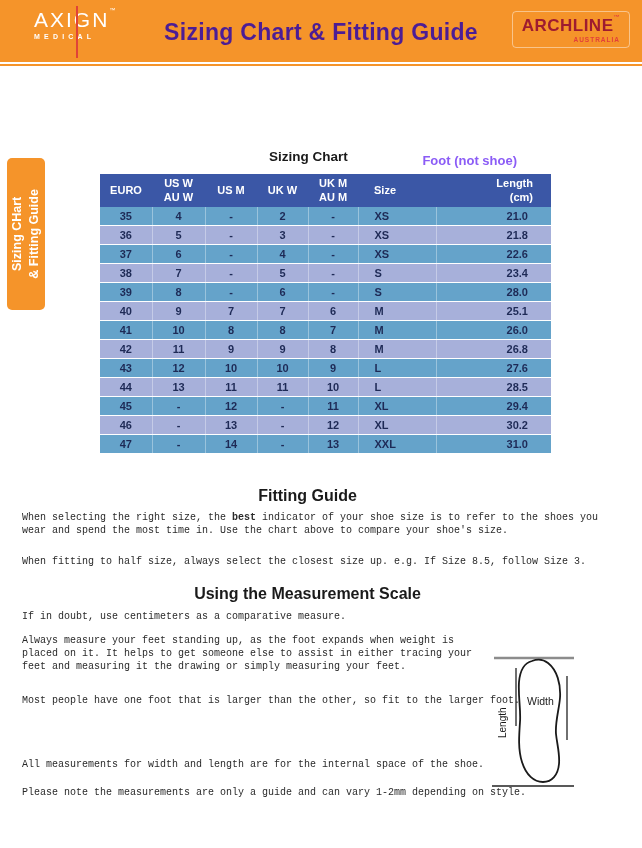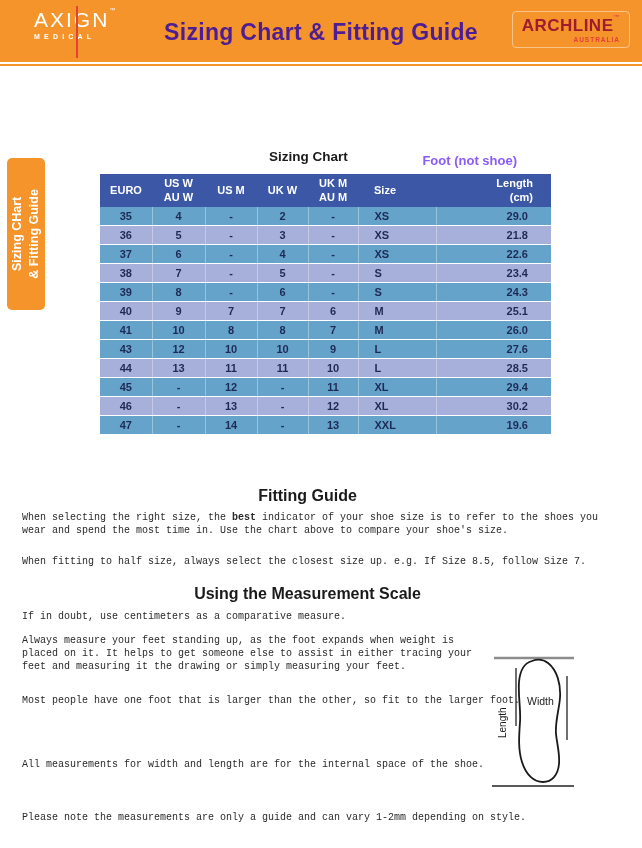--- a/index.html
+++ b/index.html
@@ -60,21 +60,21 @@
   
   .sec-heading{position:absolute;left:0;width:615px;text-align:center;font-size:16px;
                font-weight:bold;color:#1a1a1a;}
   .para{position:absolute;left:22px;font-size:10px;line-height:1.32;color:#2a2a2a;font-family:Liberation Mono, monospace;}
   #p-fit1{top:511px;width:600px;}
   #p-fit2{top:555px;width:600px;}
   #p-m1{top:610px;width:600px;}
   #p-m2{top:634px;width:464px;}
   #p-m3{top:694px;width:520px;}
   #p-m4{top:758px;width:560px;}
-  #p-m5{top:786px;width:545px;margin-top:25px;}
+  #p-m5{top:786px;width:545px;}
 
   
   .foot-diagram{position:absolute;left:486px;top:648px;width:96px;height:146px;}
 </style>
 </head>
 <body>
 
 <div class="page" style="--orange: #F5942A; --hdr-blue: #3B57A6; --row-teal: #65A3CA; --row-lav: #A7B0DA; --row-text: #1E2A56; --arch-red: #9E1B30; --arch-sub: #E23F3A; --logo-red: #E04338;">
 
   <div class="topbar">
@@ -130,21 +130,21 @@
         </tr>
     </thead>
     <tbody id="table-body">
         <tr class="teal">
           <td>35</td>
           <td>4</td>
           <td>-</td>
           <td>2</td>
           <td>-</td>
           <td>XS</td>
-          <td>29.0</td>
+          <td>21.0</td>
         </tr>
         <tr class="lav">
           <td>36</td>
           <td>5</td>
           <td>-</td>
           <td>3</td>
           <td>-</td>
           <td>XS</td>
           <td>21.8</td>
         </tr>
@@ -166,40 +166,49 @@
           <td>S</td>
           <td>23.4</td>
         </tr>
         <tr class="teal">
           <td>39</td>
           <td>8</td>
           <td>-</td>
           <td>6</td>
           <td>-</td>
           <td>S</td>
-          <td>24.3</td>
+          <td>28.0</td>
         </tr>
         <tr class="lav">
           <td>40</td>
           <td>9</td>
           <td>7</td>
           <td>7</td>
           <td>6</td>
           <td>M</td>
           <td>25.1</td>
         </tr>
         <tr class="teal">
           <td>41</td>
           <td>10</td>
           <td>8</td>
           <td>8</td>
           <td>7</td>
           <td>M</td>
           <td>26.0</td>
         </tr>
+        <tr class="lav">
+          <td>42</td>
+          <td>11</td>
+          <td>9</td>
+          <td>9</td>
+          <td>8</td>
+          <td>M</td>
+          <td>26.8</td>
+        </tr>
         <tr class="teal">
           <td>43</td>
           <td>12</td>
           <td>10</td>
           <td>10</td>
           <td>9</td>
           <td>L</td>
           <td>27.6</td>
         </tr>
         <tr class="lav">
@@ -229,28 +238,28 @@
           <td>XL</td>
           <td>30.2</td>
         </tr>
         <tr class="teal">
           <td>47</td>
           <td>-</td>
           <td>14</td>
           <td>-</td>
           <td>13</td>
           <td>XXL</td>
-          <td>19.6</td>
+          <td>31.0</td>
         </tr>
       </tbody>
   </table>
 
   <div class="sec-heading" style="top:487px">Fitting Guide</div>
   <div class="para" id="p-fit1"><span>When selecting the right size, the </span><b>best</b><span> indicator of your shoe size is to refer to the shoes you wear and spend the most time in. Use the chart above to compare your shoe's size.</span></div>
-  <div class="para" id="p-fit2">When fitting to half size, always select the closest size up. e.g. If Size 8.5, follow Size 7.</div>
+  <div class="para" id="p-fit2">When fitting to half size, always select the closest size up. e.g. If Size 8.5, follow Size 3.</div>
 
   <div class="sec-heading" style="top:585px">Using the Measurement Scale</div>
   <div class="para" id="p-m1">If in doubt, use centimeters as a comparative measure.</div>
   <div class="para" id="p-m2">Always measure your feet standing up, as the foot expands when weight is placed on it. It helps to get someone else to assist in either tracing your feet and measuring it the drawing or simply measuring your feet.</div>
   <div class="para" id="p-m3">Most people have one foot that is larger than the other, so fit to the larger foot.</div>
   <div class="para" id="p-m4">All measurements for width and length are for the internal space of the shoe.</div>
   <div class="para" id="p-m5">Please note the measurements are only a guide and can vary 1-2mm depending on style.</div>
 
   <svg class="foot-diagram" viewBox="0 0 96 146" xmlns="http://www.w3.org/2000/svg">
     <line x1="8" y1="10" x2="88" y2="10" stroke="#8c8c8c" stroke-width="2.6"></line>

